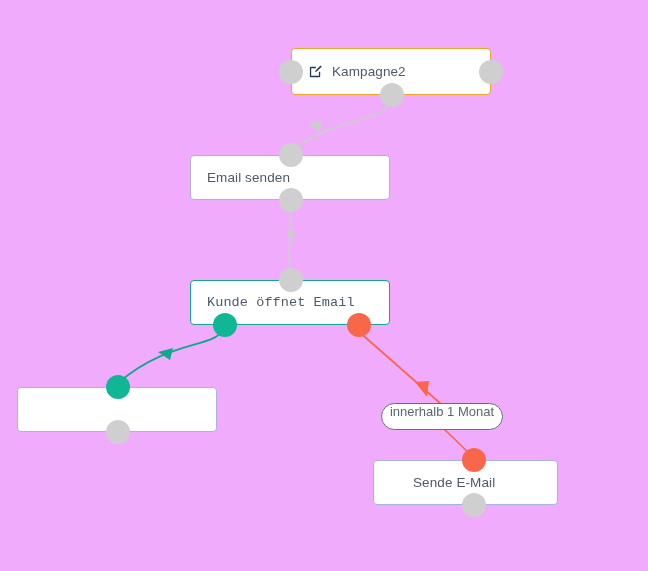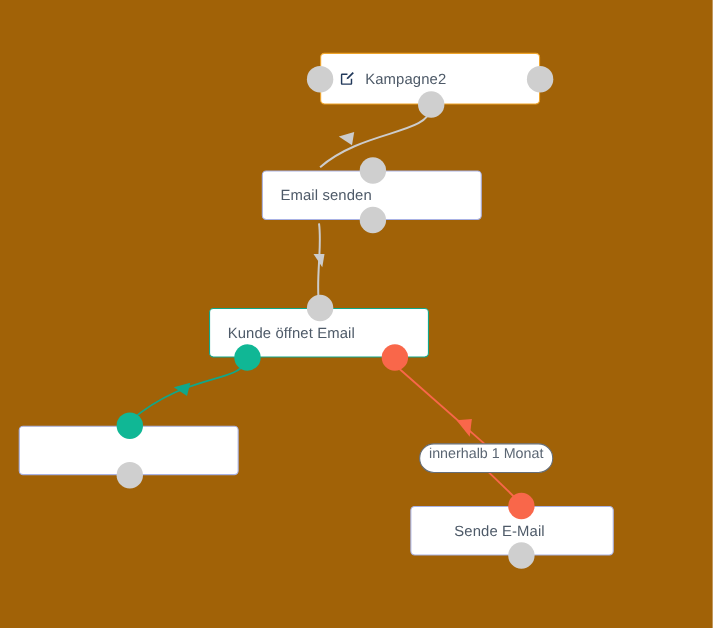--- a/index.html
+++ b/index.html
@@ -7,21 +7,21 @@
     padding: 0;
     background: #ffffff;
   }
   body {
     font-family: "Liberation Sans", sans-serif;
   }
   #canvas {
     position: relative;
     width: 648px;
     height: 571px;
-    background: #a16207;
+    background: #f0abfc;
     overflow: hidden;
   }
   #edge-layer {
     position: absolute;
     left: 0;
     top: 0;
     width: 648px;
     height: 571px;
     pointer-events: none;
   }
@@ -46,20 +46,21 @@
     letter-spacing: 0.1px;
   }
   .node-start {
     border: 1.6px solid #efa42a;
   }
   .node-blue {
     border: 1.3px solid #a9b2e4;
   }
   .node-teal {
     border: 1.5px solid #10a78a;
+    font-family: Liberation Mono, monospace;
   }
   .edit-icon {
     width: 15px;
     height: 15px;
     display: block;
   }
   
   .port {
     position: absolute;
     border-radius: 50%;
@@ -134,21 +135,21 @@
           <path d="M13.4 1.6 L14.6 2.8 L9.3 8.1 L7.5 8.6 L8.1 6.9 Z" fill="#22395b"></path>
         </svg>
       </span>
       <span class="node-label">Kampagne2</span>
     </div>
     <span class="port port-side port-gray" style="left:-13px; top:11px;"></span>
     <span class="port port-side port-gray" style="right:-13px; top:11px;"></span>
     <span class="port port-v port-gray" style="left:88px; bottom:-13px;"></span>
   </div>
 
-  <div class="node node-blue" style="left:190px; top:155px; width:200px; height:45px;margin-left:48px;">
+  <div class="node node-blue" style="left:190px; top:155px; width:200px; height:45px;">
     <div class="node-inner">
       <span class="node-label">Email senden</span>
     </div>
     <span class="port port-v port-gray" style="left:88px; top:-13px;"></span>
     <span class="port port-v port-gray" style="left:88px; bottom:-13px;"></span>
   </div>
 
   <div class="node node-teal" style="left:190px; top:280px; width:200px; height:45px;">
     <div class="node-inner">
       <span class="node-label">Kunde öffnet Email</span>

